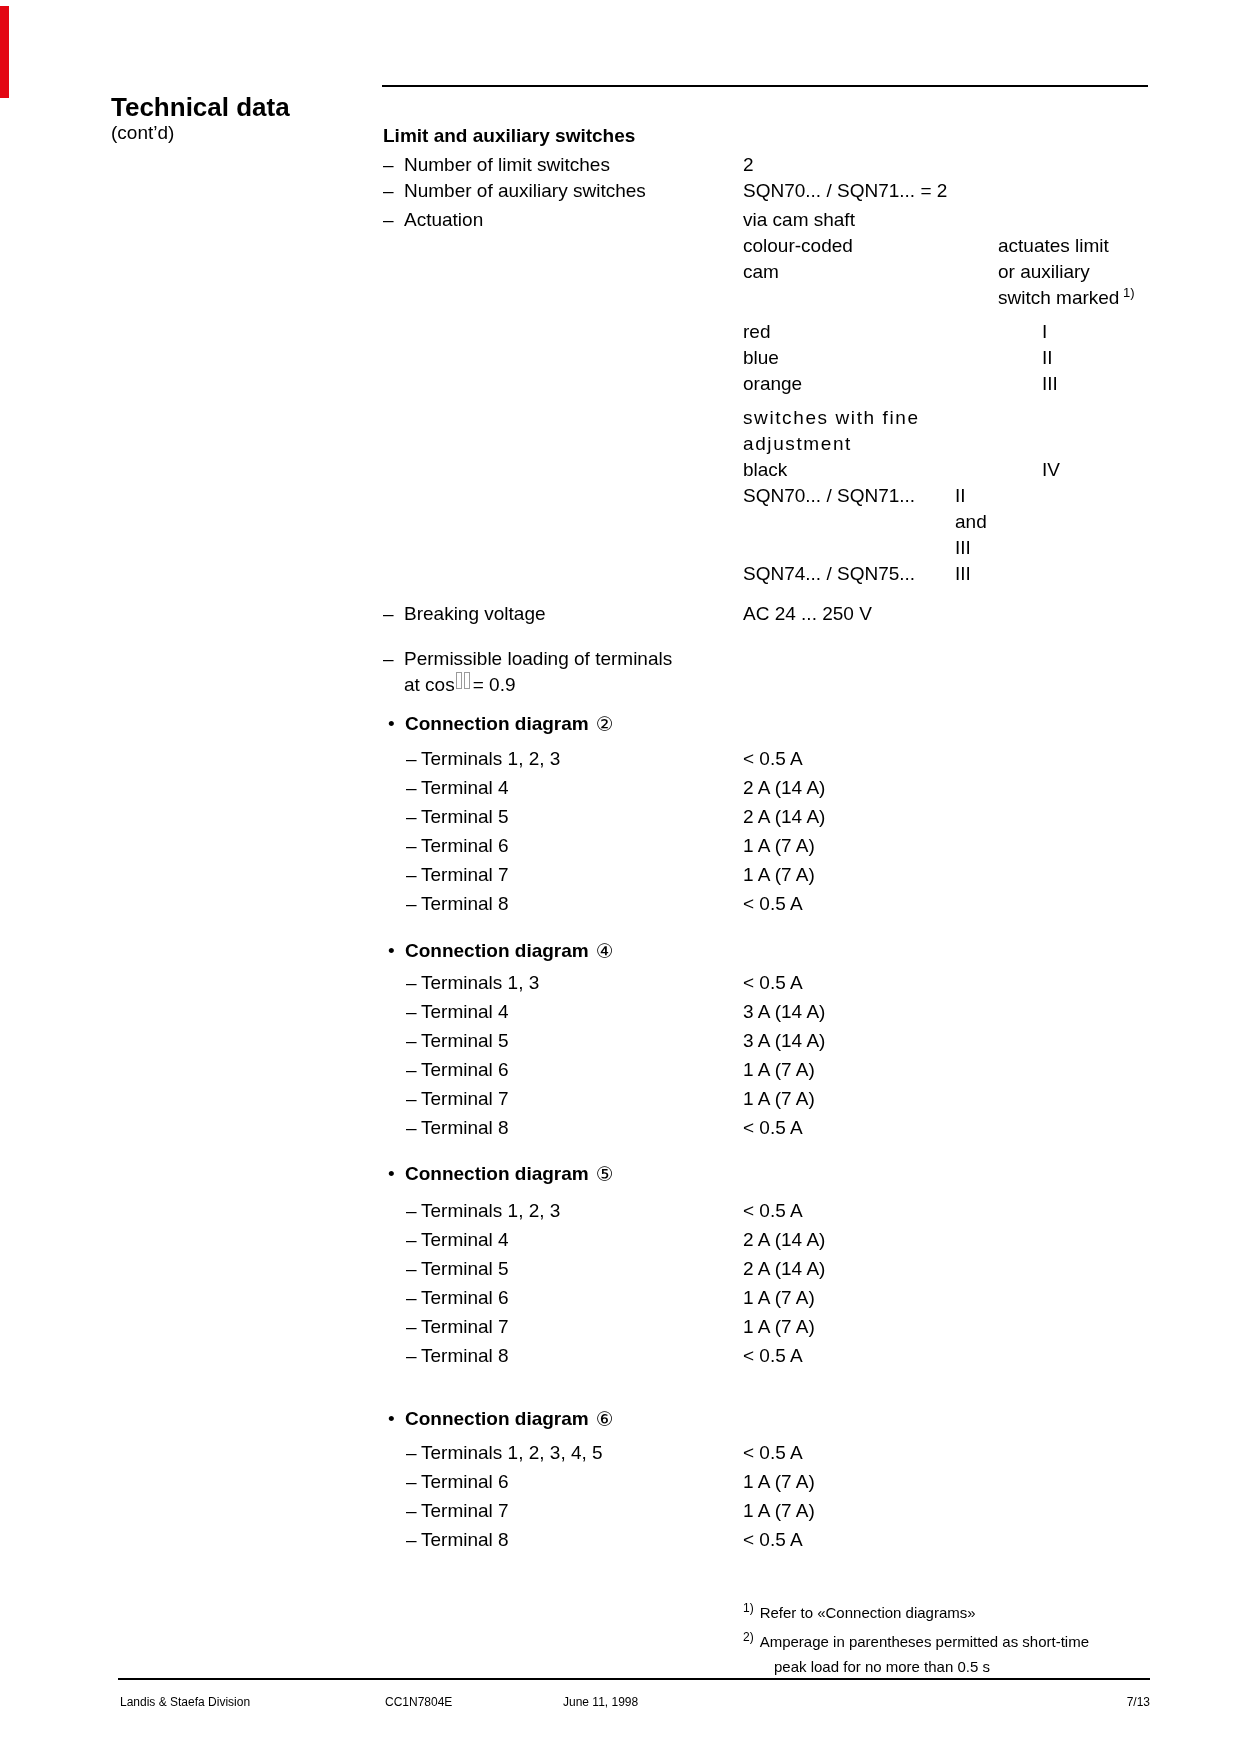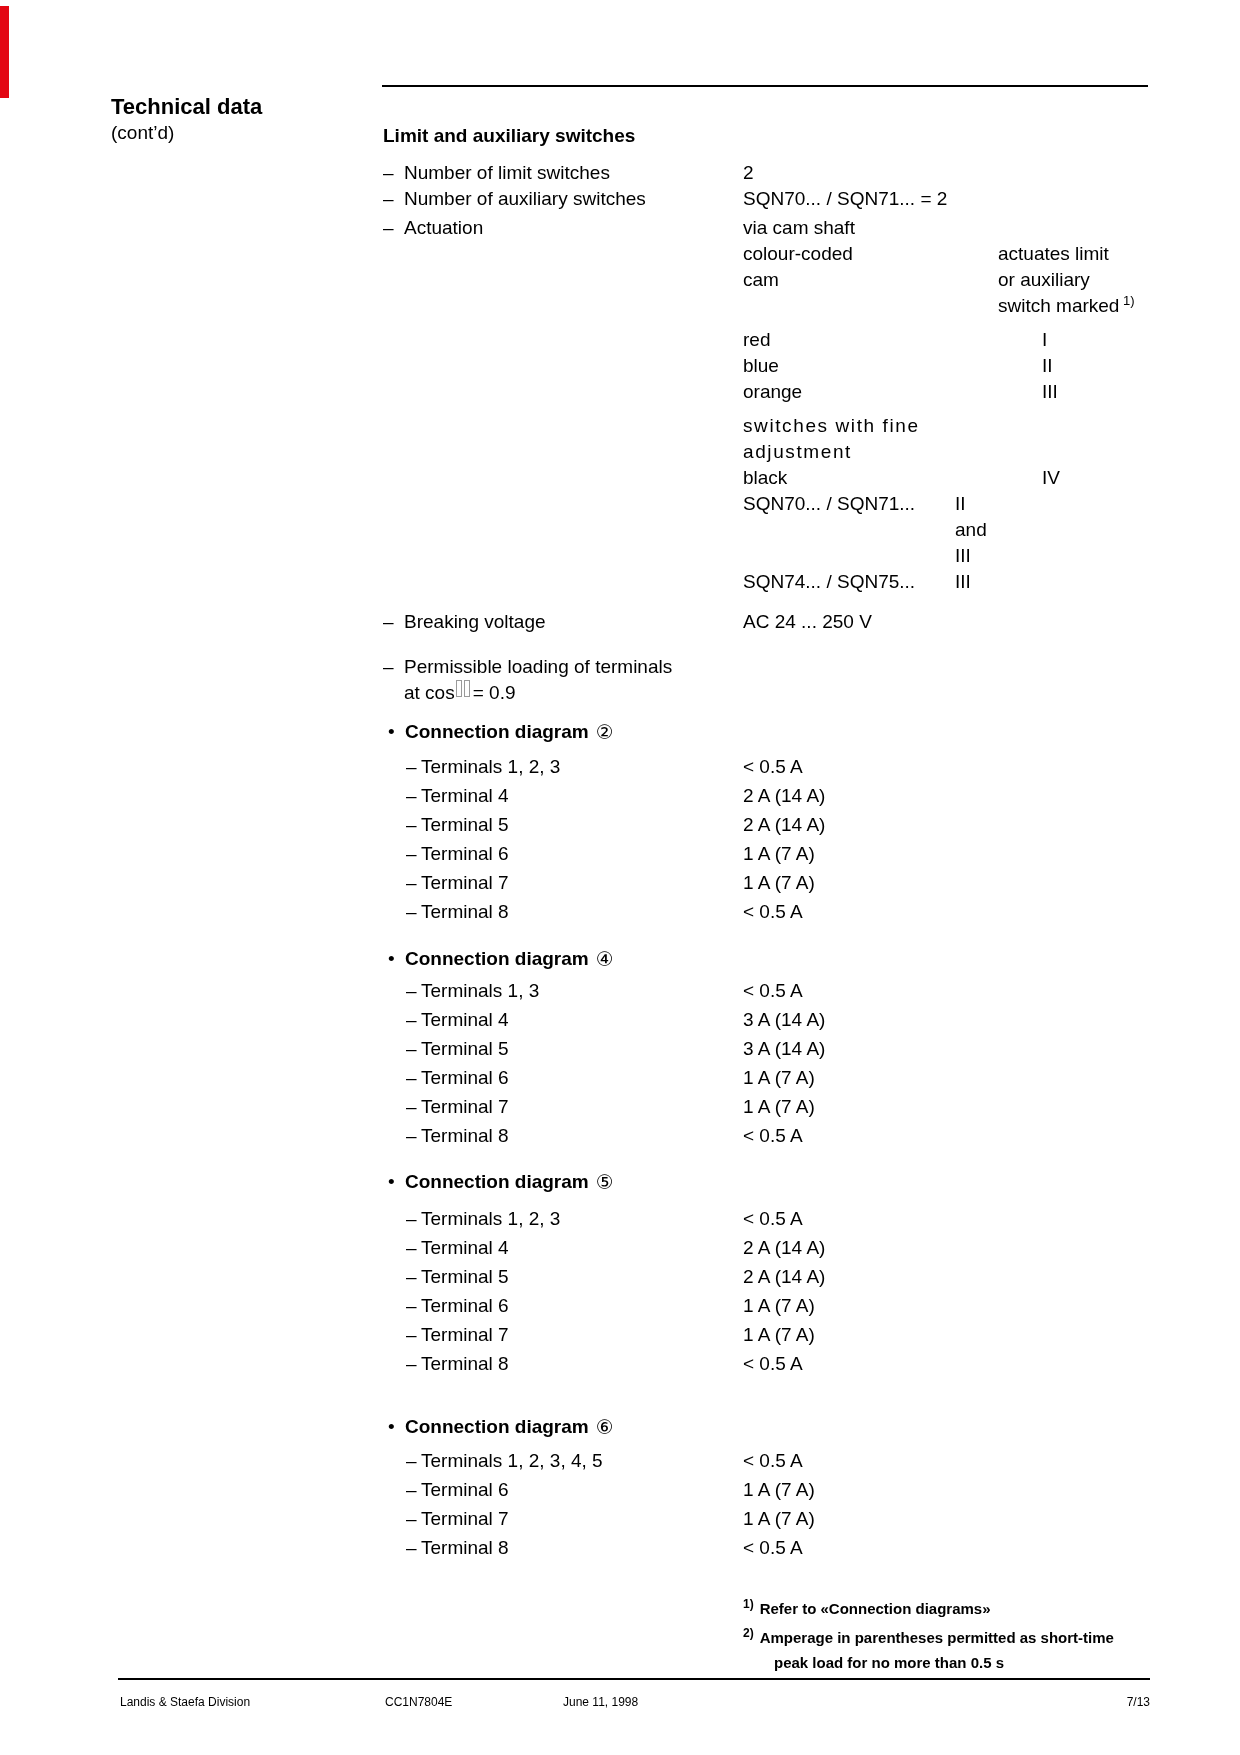--- a/index.html
+++ b/index.html
@@ -1,24 +1,24 @@
 <!DOCTYPE html>
 <html><head>
 <meta charset="utf-8">
 <style>
   html,body{margin:0;padding:0;background:#ffffff;}
   .page{position:relative;width:1240px;height:1755px;background:#ffffff;overflow:hidden;
         font-family:"Liberation Sans","DejaVu Sans",sans-serif;color:#000;}
   .red-tab{position:absolute;left:0;top:6px;width:9px;height:92px;}
   .left-panel{position:absolute;left:111px;top:94px;width:250px;}
-  .page-title{font-size:22px;font-weight:bold;line-height:26px;}
+  .page-title{font-size:26px;font-weight:bold;line-height:26px;}
   .page-subtitle{font-size:19px;line-height:26px;}
   .top-rule{position:absolute;left:382px;top:85px;width:766px;height:2px;background:#000;}
   .main{position:absolute;left:382px;top:125px;width:790px;font-size:19px;}
-  .sec-head{font-weight:bold;line-height:22px;margin-bottom:13px;padding-left:1px;}
+  .sec-head{font-weight:bold;line-height:22px;margin-bottom:5px;padding-left:1px;}
   .line{display:flex;line-height:26px;min-height:26px;}
   .gap-xs{margin-top:3px;}.gap-s{margin-top:8px;}.gap-m{margin-top:8px;}
   .gap-l{margin-top:14px;}.gap-xl{margin-top:19px;}
   .c1{width:361px;display:flex;flex-shrink:0;}
   .c2{width:255px;display:flex;flex-shrink:0;}
   .c3{flex:1;}
   .dash{width:21px;flex-shrink:0;padding-left:1px;}
   .sub .c1{padding-left:24px;width:337px;}
   .sub .dash{width:15px;padding-left:0;}
   .w212{width:212px;flex-shrink:0;display:inline-block;}
@@ -31,21 +31,21 @@
   .diag-head{display:flex;font-weight:bold;line-height:26px;}
   .diag-head .bullet{width:17px;flex-shrink:0;padding-left:6px;font-weight:normal;}
   .diag-head .sym{font-weight:normal;font-size:20px;padding-left:7px;}
   .term-rows{margin-top:7px;}
   .term-rows .line{line-height:29px;min-height:29px;}
   .diag-block-1 .term-rows{margin-top:7px;}
   .diag-block-2{margin-top:20px;} .diag-block-2 .term-rows{margin-top:4px;}
   .diag-block-3{margin-top:19px;} .diag-block-3 .term-rows{margin-top:9px;}
   .diag-block-4{margin-top:36px;} .diag-block-4 .term-rows{margin-top:6px;}
   #diagrams{margin-top:13px;}
-  #footnotes{margin-top:30px;margin-left:361px;font-size:15px;font-weight:bold;}
+  #footnotes{margin-top:42px;margin-left:361px;font-size:15px;}
   .fn-line{line-height:25px;}
   .fn-marker{font-size:12px;vertical-align:6px;}
   .fn-text{margin-left:6px;}
   .fn-cont{padding-left:25px;}
   .footer-rule{position:absolute;left:118px;top:1678px;width:1032px;height:2px;background:#000;}
   .footer{position:absolute;left:0;top:1690px;width:1240px;height:30px;font-size:12px;line-height:24px;}
   .footer .company{position:absolute;left:120px;}
   .footer .docref{position:absolute;left:385px;}
   .footer .date{position:absolute;left:563px;}
   .footer .pagenum{position:absolute;left:1050px;width:100px;text-align:right;}

